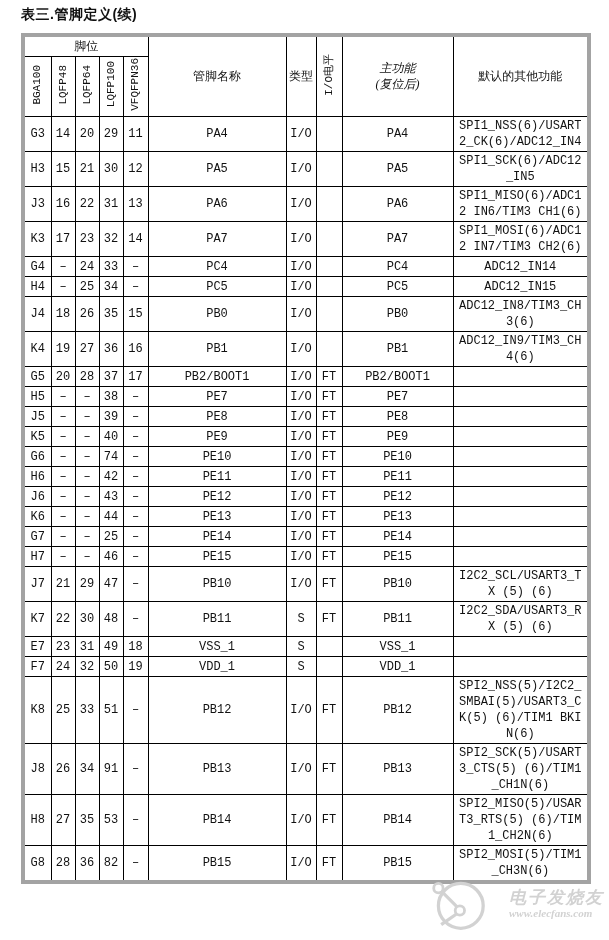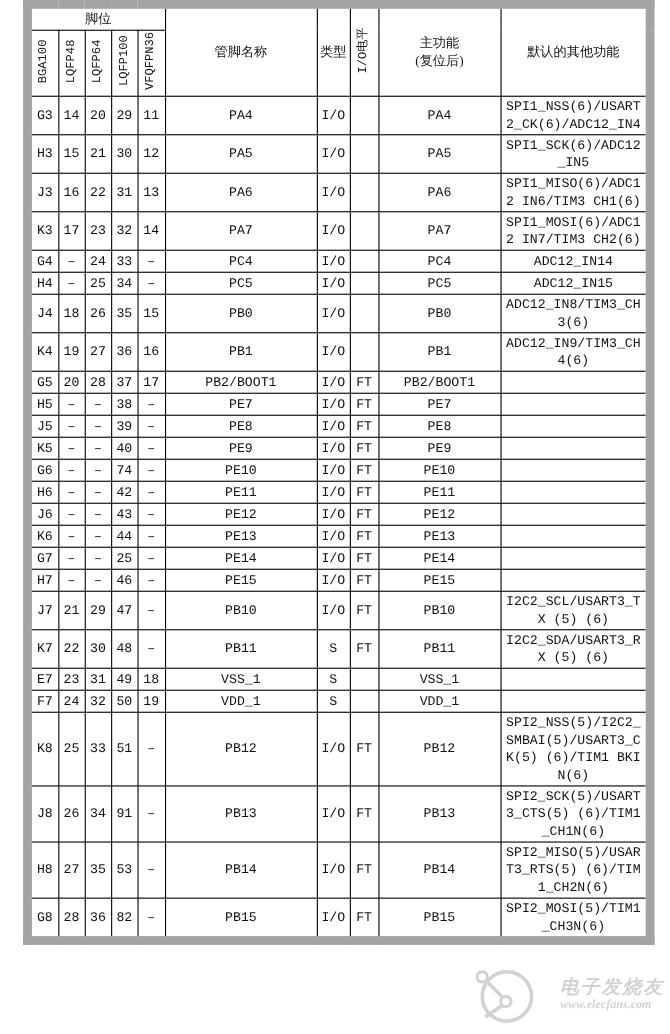--- a/index.html
+++ b/index.html
@@ -16,21 +16,21 @@
     font-size: 14px;
     font-weight: bold;
     font-family: "Liberation Sans", "DejaVu Sans", sans-serif;
     letter-spacing: 0.5px;
   }
   table.pin-table {
     margin-left: 21px;
     border-collapse: collapse;
     table-layout: fixed;
     width: 566px;
-    border: 8px solid #a3a3a3;
+    border: 4px solid #a3a3a3;
   }
   .pin-table th, .pin-table td {
     border: 1px solid #000;
     padding: 1px 2px;
     text-align: center;
     vertical-align: middle;
     overflow: hidden;
   }
   .pin-table thead th {
     font-weight: normal;
@@ -42,21 +42,21 @@
   .vlabel {
     display: inline-block;
     writing-mode: vertical-rl;
     text-orientation: sideways;
     transform: rotate(180deg);
     white-space: nowrap;
     font-family: "Liberation Mono", "DejaVu Sans Mono", monospace;
     font-size: 11px;
     line-height: 1;
   }
-  .h-main { white-space: pre-line; line-height: 1.3; }
+  .h-main { white-space: pre-line; line-height: 1.3; font-style: italic; }
   .pin-table tbody td {
     font-family: "Liberation Mono", "DejaVu Sans Mono", monospace;
     font-size: 12px;
     line-height: 16px;
     height: 17px;
   }
   td.c-other {
     word-break: break-all;
     font-size: 11.5px;
   }
@@ -83,20 +83,21 @@
     font-weight: bold;
     font-style: italic;
     font-family: Liberation Serif, serif;
   }
 </style>
 </head>
 <body>
 
 <div class="page">
 
+  <h1 class="title">表三.管脚定义(续)</h1>
 
   <table class="pin-table">
     <colgroup>
       <col style="width:28px">
         <col style="width:24px">
         <col style="width:24px">
       <col style="width:24px">
         <col style="width:25px">
         <col style="width:138px">
       <col style="width:30px">

